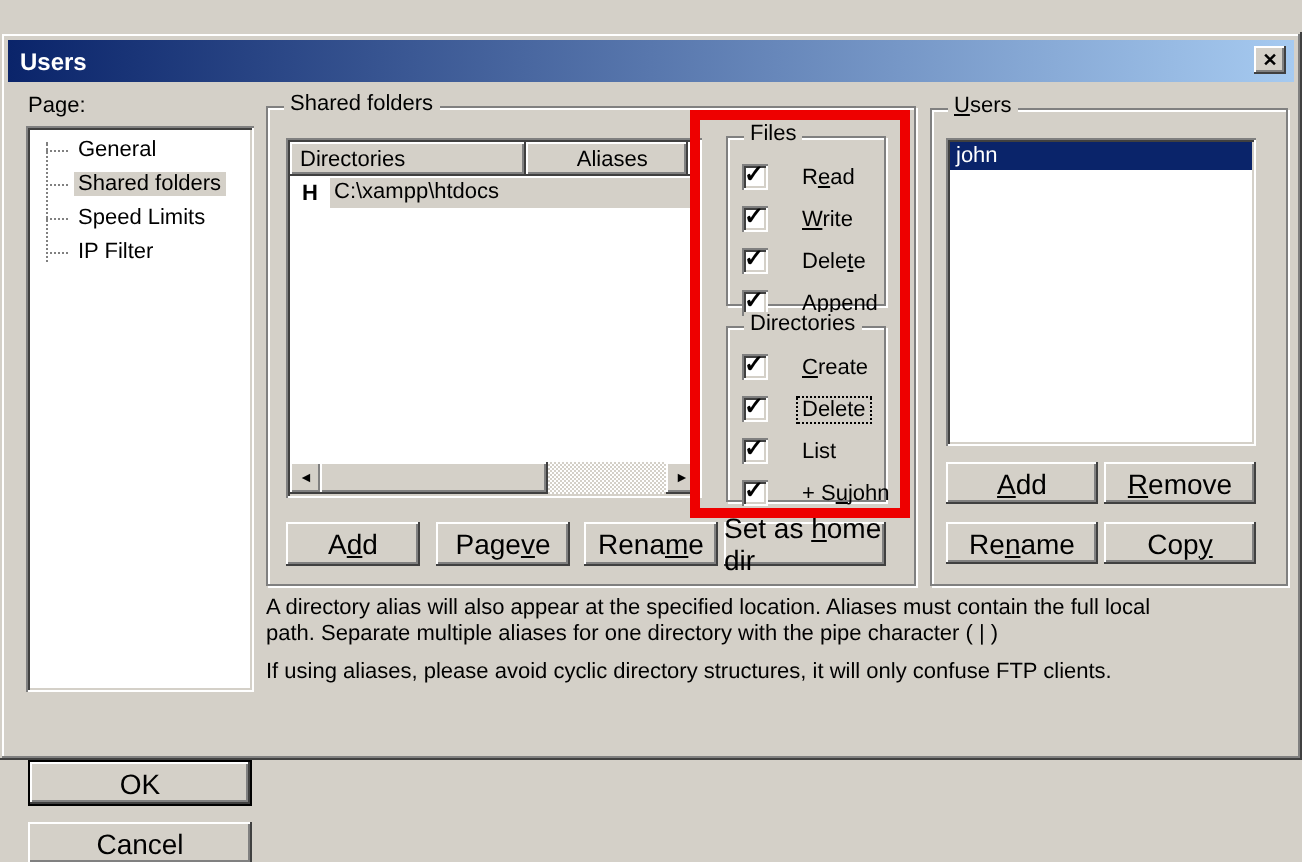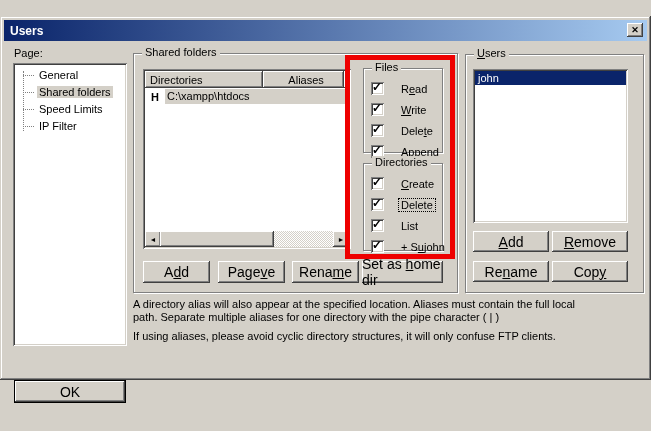--- a/index.html
+++ b/index.html
@@ -275,14 +275,17 @@
     <span><span>Cop</span><span class="ac">y</span><span></span></span>
   </div>
 
   <div class="desc-line" style="top:282px;">A directory alias will also appear at the specified location. Aliases must contain the full local</div>
   <div class="desc-line" style="top:295px;">path. Separate multiple aliases for one directory with the pipe character ( | )</div>
   <div class="desc-line" style="top:314px;">If using aliases, please avoid cyclic directory structures, it will only confuse FTP clients.</div>
 
   <div class="btn btn-default" style="left:14px; top:364px; width:112px; height:23px;">
     <span>OK</span>
   </div>
+  <div class="btn" style="left:14px; top:395px; width:112px; height:21px;">
+    <span>Cancel</span>
+  </div>
 
 </div>
 
 </body></html>

